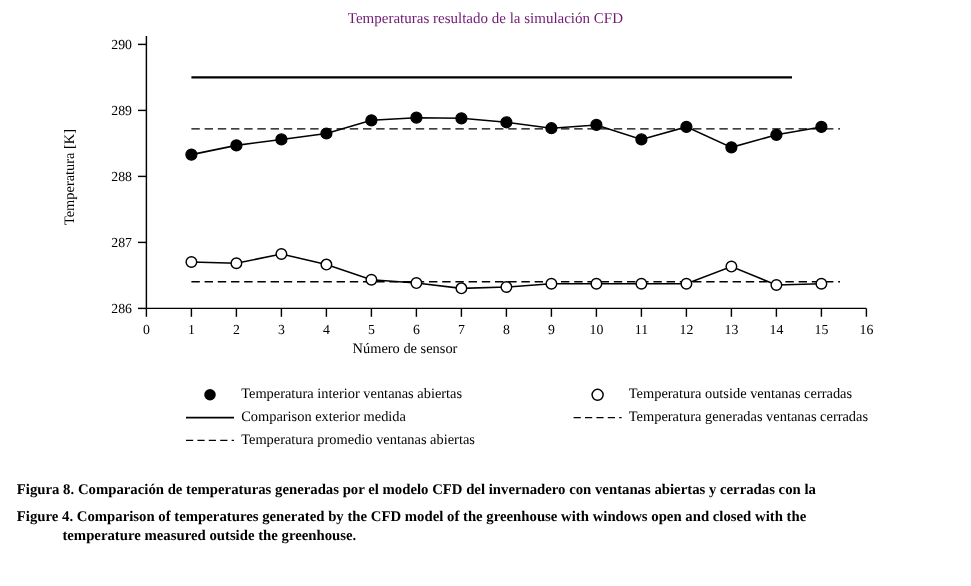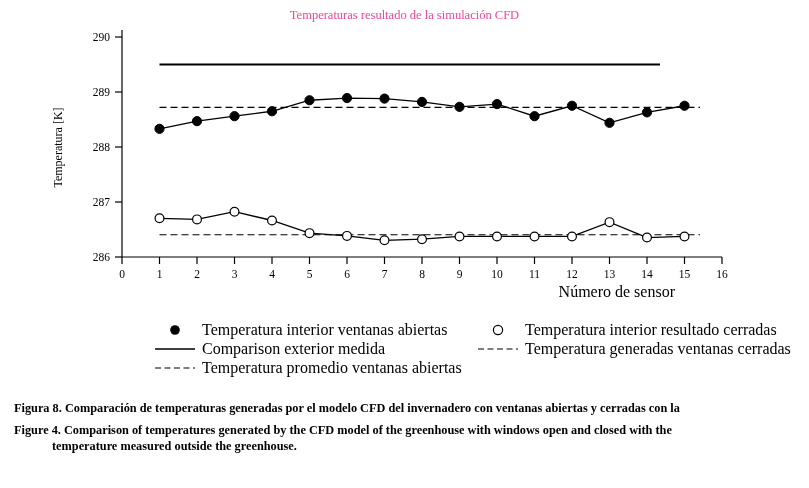--- a/index.html
+++ b/index.html
@@ -28,21 +28,21 @@
     height: 370px;
   }
   .chart-title {
     position: absolute;
     left: 0;
     top: 8px;
     width: 809px;
     text-align: center;
     font-size: 12.5px;
     font-family: "Liberation Serif", serif;
-    color: #ec4899;
+    color: #701a75;
   }
   svg.plot {
     position: absolute;
     left: 0;
     top: 0;
   }
   .ylabel {
     position: absolute;
     left: -22px;
     top: 140px;
@@ -50,30 +50,30 @@
     transform: rotate(-90deg);
     transform-origin: center center;
     text-align: center;
     font-size: 12px;
   }
   .xlabel {
     position: absolute;
     top: 283px;
     left: 0;
     width: 675px;
-    text-align: right;
-    font-size: 16px;
+    text-align: center;
+    font-size: 12px;
   }
   .legend {
     position: absolute;
     left: 0;
     top: 318px;
     width: 809px;
     height: 60px;
-    font-size: 16px;
+    font-size: 12px;
   }
   .legend-col {
     position: absolute;
   }
   .legend-row {
     position: relative;
     height: 19px;
     line-height: 19px;
     white-space: nowrap;
   }
@@ -251,21 +251,21 @@
         </div>
       </div>
 
       <div class="legend-col" style="left:475px; top:0;">
         <div class="legend-row">
           <span class="legend-sym">
             <svg width="46" height="19">
                 <circle cx="23" cy="10" r="4.6" fill="#fff" stroke="#000" stroke-width="1.2"></circle>
               </svg>
           </span>
-          <span class="legend-txt">Temperatura interior resultado cerradas</span>
+          <span class="legend-txt">Temperatura outside ventanas cerradas</span>
         </div>
         <div class="legend-row">
           <span class="legend-sym">
             <svg width="46" height="19">
                 <line x1="3" y1="10" x2="43" y2="10" stroke="#000" stroke-width="1.2" stroke-dasharray="6,3.5"></line>
               </svg>
           </span>
           <span class="legend-txt">Temperatura generadas ventanas cerradas</span>
         </div>
       </div>

